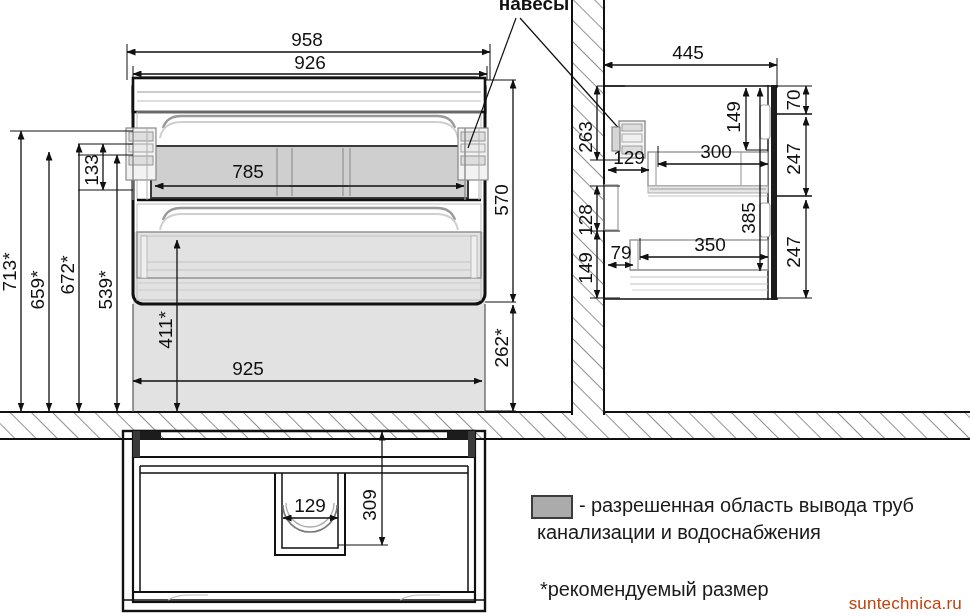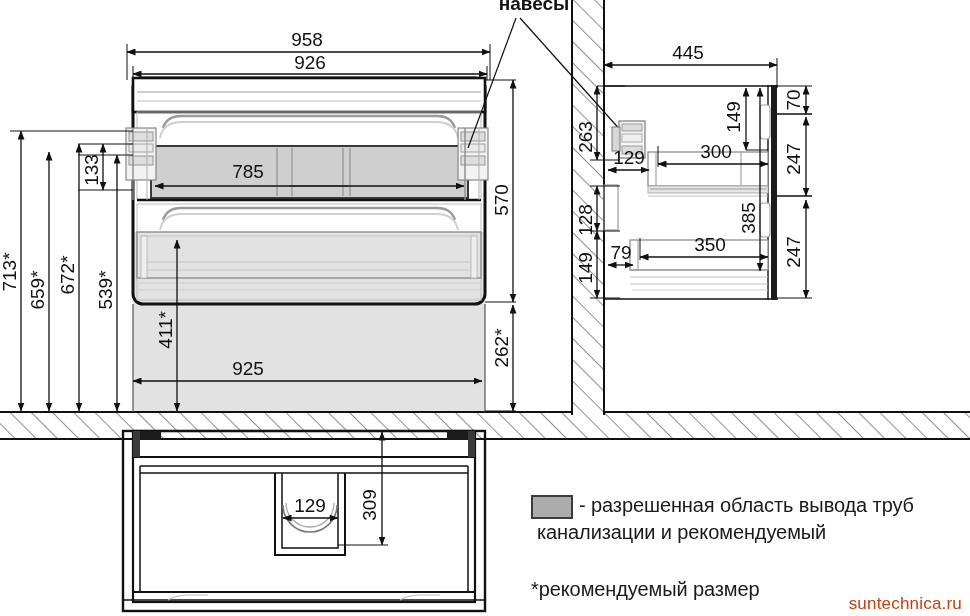--- a/index.html
+++ b/index.html
@@ -41,20 +41,21 @@
     line-height:27px;
     margin-left:6px;
     letter-spacing:-0.1px;
   }
   .legend-note{
     margin-top:30px;
     font-size:20px;
     color:#1a1a1a;
     line-height:27px;
     letter-spacing:-0.1px;
+    margin-left:9px;
   }
   .watermark{
     position:absolute;
     right:8px;
     bottom:2px;
     font-size:17px;
     color:#c2410c;
     letter-spacing:0.2px;
   }
   .dimtext{
@@ -372,19 +373,19 @@
       <text class="dimtext" x="376" y="505" text-anchor="middle" transform="rotate(-90 376 505)">309</text>
     </g>
 
   </svg>
 
   <div class="legend-block">
     <div class="legend-row">
       <div class="legend-swatch"></div>
       <div class="legend-text">- разрешенная область вывода труб</div>
     </div>
-    <div class="legend-text">канализации и рекомендуемый</div>
+    <div class="legend-text">канализации и водоснабжения</div>
     <div class="legend-note">*рекомендуемый размер</div>
   </div>
 
   <div class="watermark">suntechnica.ru</div>
 
 </div>
 
 </body></html>

